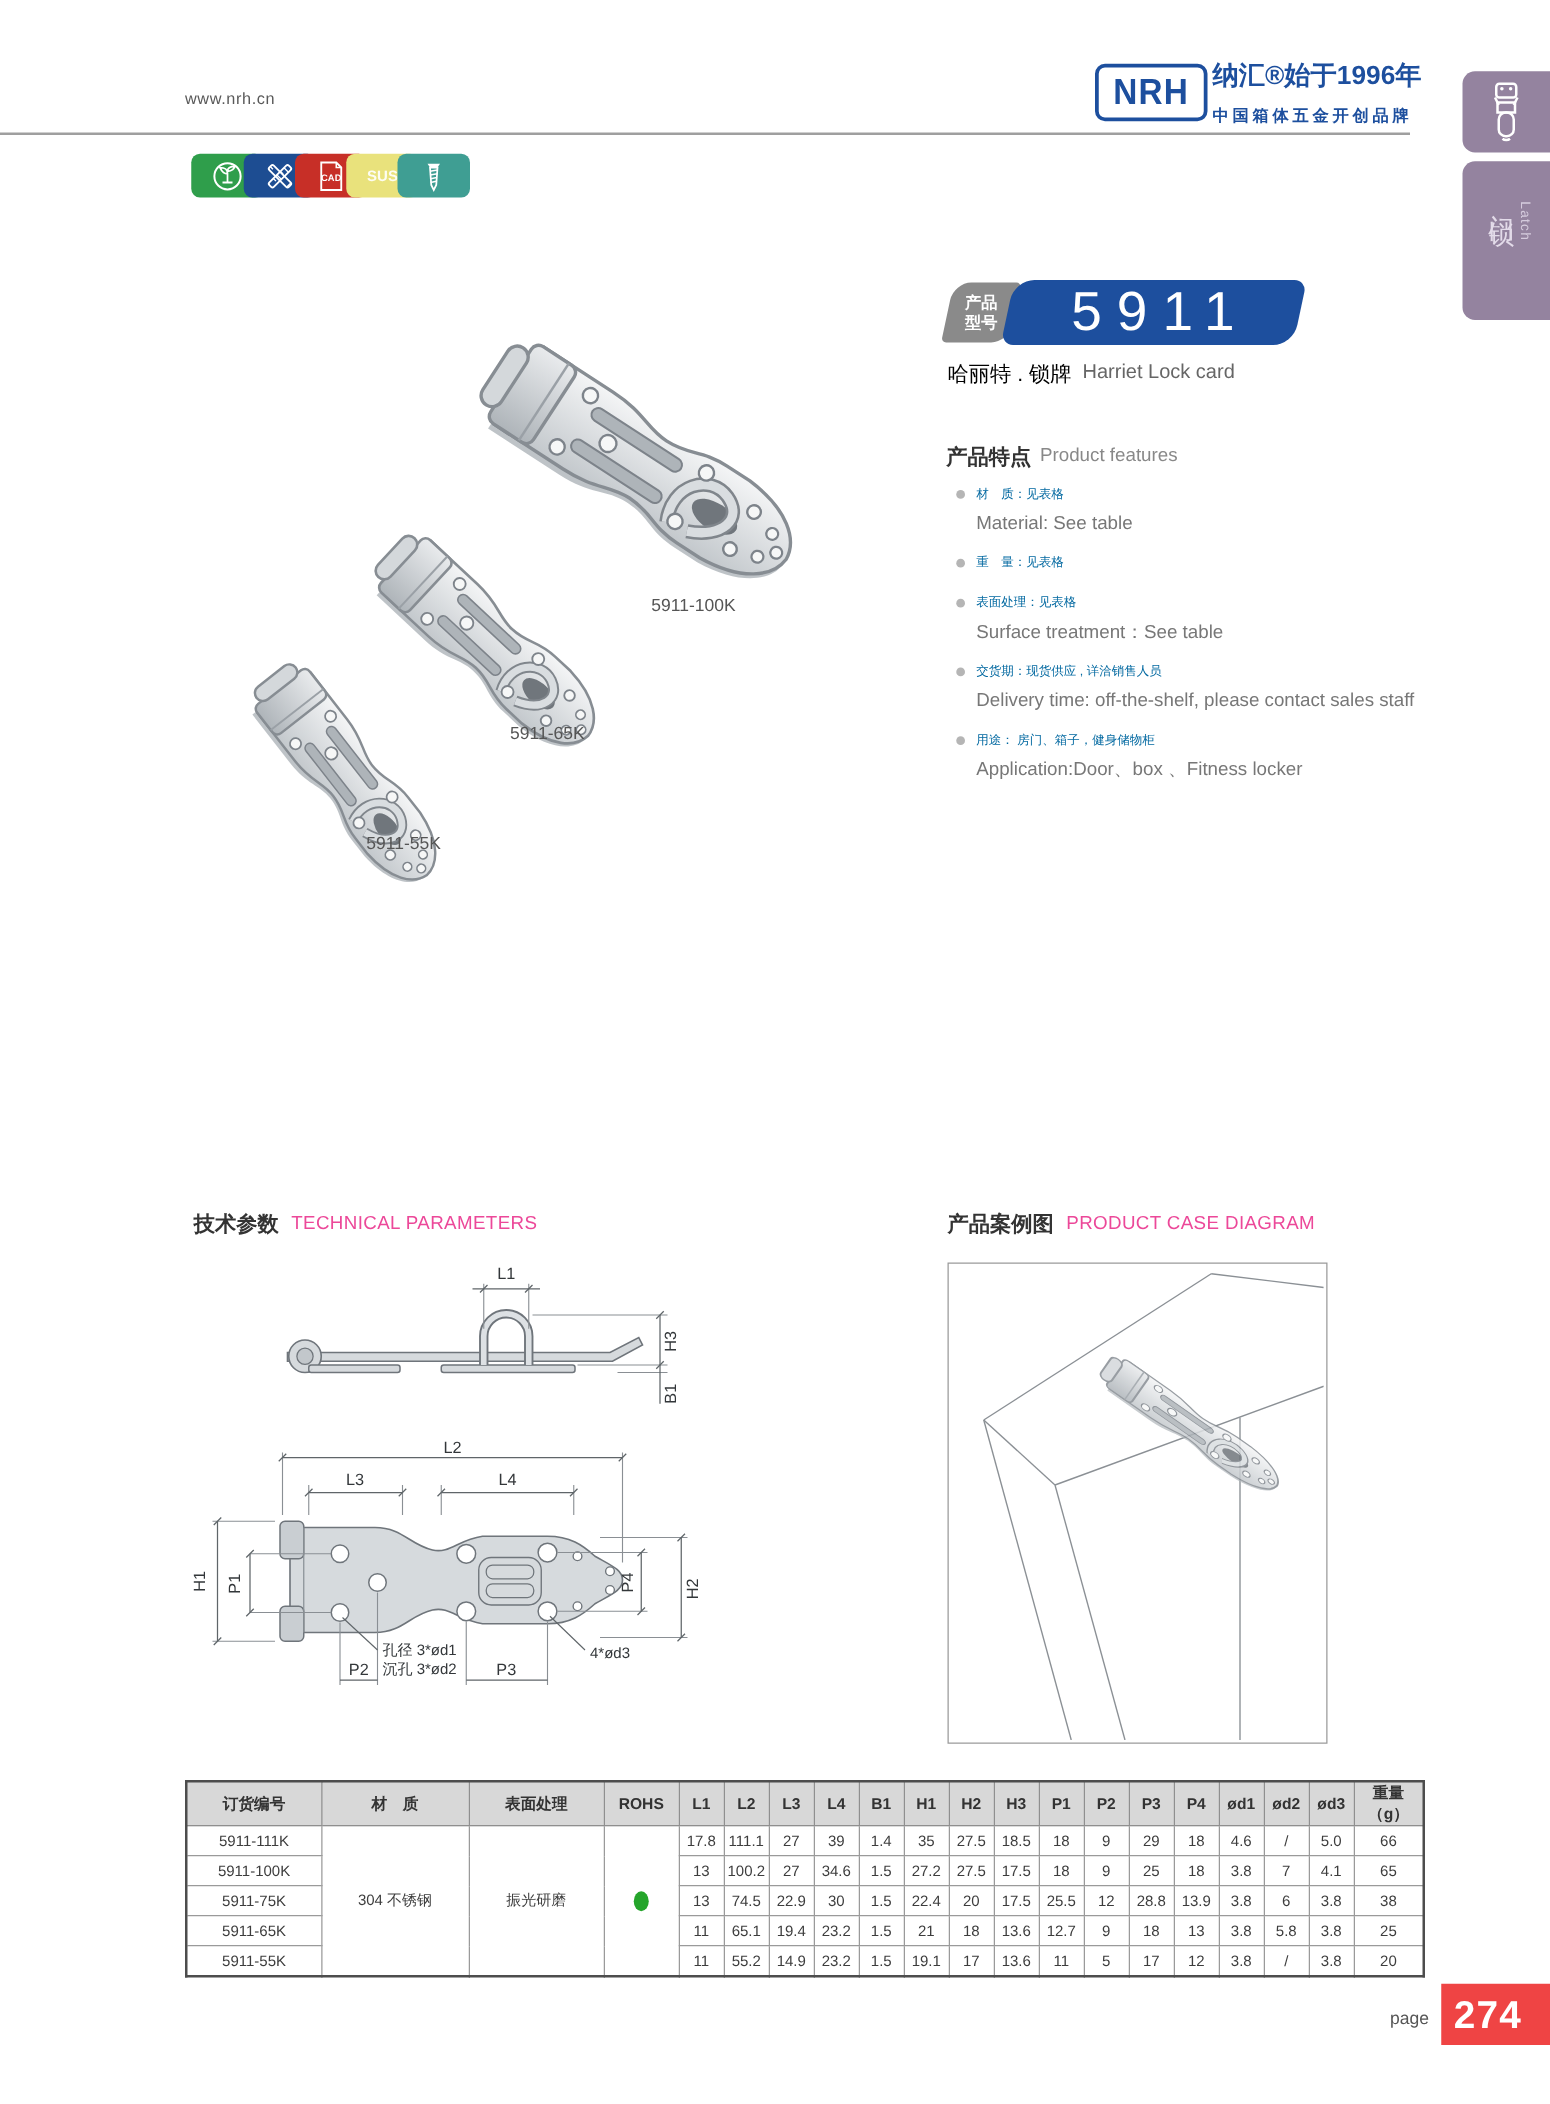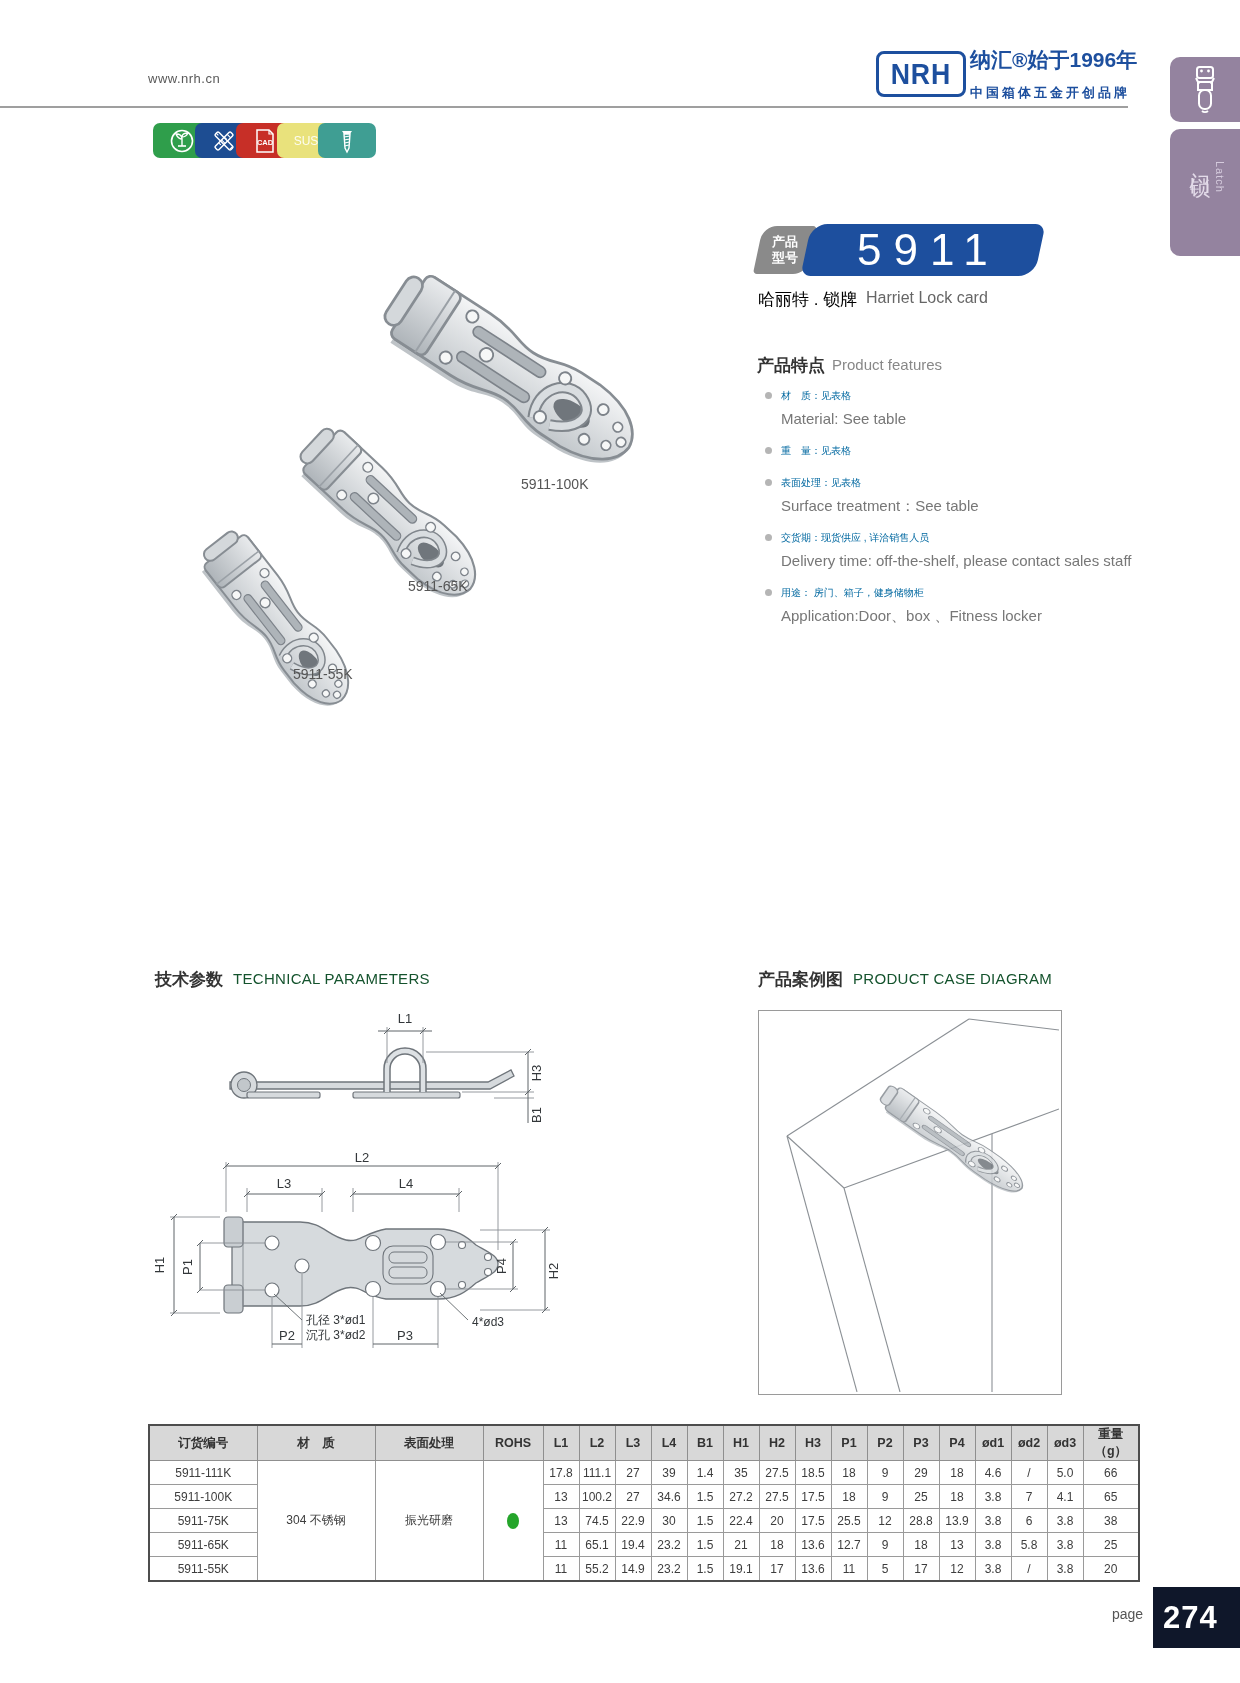--- a/index.html
+++ b/index.html
@@ -18,21 +18,21 @@
 
   
   .side-tab1{left:1170px;top:57px;width:70px;height:65px;background:#94839f;border-radius:10px 0 0 10px;
              display:flex;align-items:center;justify-content:center;}
   .side-tab2{left:1170px;top:129px;width:70px;height:127px;background:#94839f;border-radius:10px 0 0 10px;}
   .cat-cn{position:absolute;left:16px;top:26px;writing-mode:vertical-rl;font-size:21px;color:#e3dbe9;letter-spacing:6px;}
   .cat-en{position:absolute;left:44px;top:32px;writing-mode:vertical-rl;font-size:11px;color:#d5cbdd;letter-spacing:1px;}
 
   
   .badge{width:58px;height:35px;border-radius:7px;display:flex;align-items:center;justify-content:center;}
-  .badge-label-sus{color:#fdfdf2;font-size:12px;font-weight:normal;}
+  .badge-label-sus{color:#fdfdf2;font-size:12px;font-weight:bold;}
 
   
   .model-badge-gray{left:758px;top:226px;width:54px;height:48px;background:#8a8a8a;transform:skewX(-12deg);
                     border-radius:14px 4px 14px 4px;display:flex;align-items:center;justify-content:center;}
   .model-badge-gray .t{transform:skewX(12deg);color:#fff;font-size:13px;font-weight:bold;line-height:16px;text-align:center;}
   .model-badge-blue{left:806px;top:224px;width:234px;height:52px;background:#1d4f9e;transform:skewX(-12deg);
                     border-radius:16px 10px 16px 10px;display:flex;align-items:center;justify-content:center;}
   .model-badge-blue .t{transform:skewX(12deg);color:#fff;font-size:44px;letter-spacing:12px;font-weight:400;padding-left:10px;}
   .prod-name-cn{left:758px;top:288px;font-size:17px;color:#000000;}
   .prod-name-en{left:866px;top:289px;font-size:16px;color:#666;}
@@ -44,37 +44,37 @@
   .feat-item{margin-bottom:9px;position:relative;padding-left:16px;}
   .feat-dot{position:absolute;left:0;top:8px;width:7px;height:7px;border-radius:50%;background:#b5b5b5;}
   .feat-cn{font-size:10px;color:#0369a1;line-height:23px;}
   .feat-en{font-size:15px;color:#777;line-height:23px;}
 
   
   .photo-label{font-size:14px;color:#555;}
 
   
   .sec-cn{font-size:17px;font-weight:bold;color:#333;}
-  .sec-en{font-size:15px;color:#14532d;letter-spacing:.3px;}
+  .sec-en{font-size:15px;color:#ec4899;letter-spacing:.3px;}
 
   
   .case-frame{left:758px;top:1010px;width:302px;height:383px;border:1px solid #9a9a9a;}
 
   
   .spec-table{left:148px;top:1424px;width:990px;border-collapse:collapse;table-layout:fixed;
               font-size:12px;color:#3d3d3d;}
   .spec-table th{background:#d8d8d8;border:1px solid #8f8f8f;font-weight:600;height:29px;
                  font-size:12.5px;color:#333;padding:0;}
   .spec-table td{border:1px solid #9a9a9a;text-align:center;height:23px;padding:0;font-size:12px;}
   .spec-table{border:2px solid #4d4d4d;}
   .rohs-dot{display:inline-block;width:12px;height:16px;border-radius:50%;background:#25a52b;vertical-align:middle;}
 
   
   .page-label{left:1112px;top:1606px;font-size:14px;color:#555;}
-  .page-box{left:1153px;top:1587px;width:87px;height:61px;background:#0f172a;display:flex;align-items:center;}
+  .page-box{left:1153px;top:1587px;width:87px;height:49px;background:#ef4444;display:flex;align-items:center;}
   .page-num{color:#fff;font-size:31px;font-weight:bold;padding-left:10px;letter-spacing:1px;}
 
   svg text{font-family:"Liberation Sans",sans-serif;}
   .dimtxt{font-size:13px;fill:#33373a;}
   .notetxt{font-size:12px;fill:#33373a;}
 </style>
 </head>
 <body>
 
 <div class="page">

